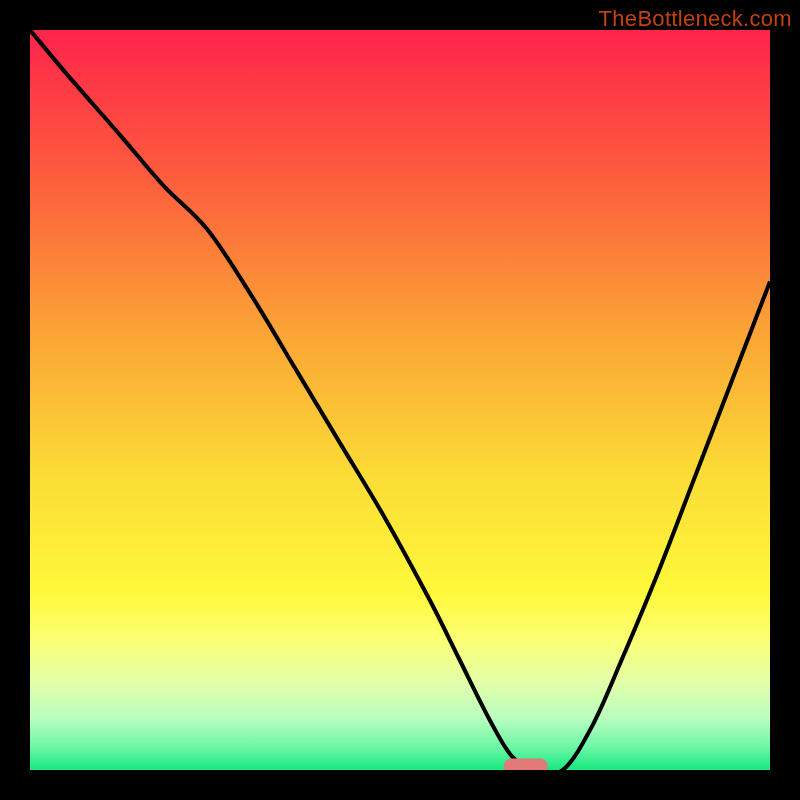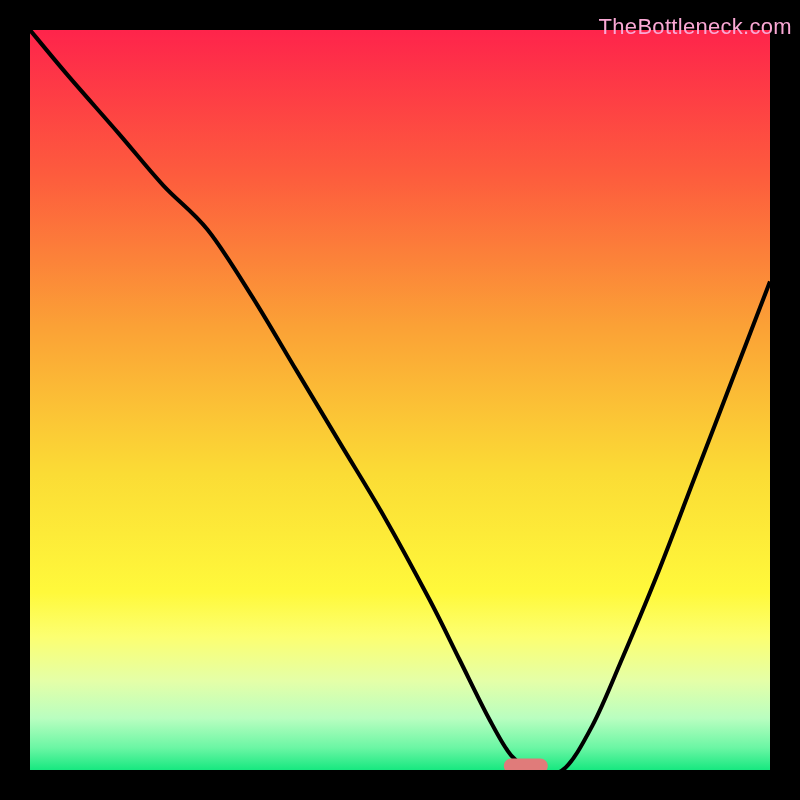--- a/index.html
+++ b/index.html
@@ -12,23 +12,23 @@
     font-family: Arial, Helvetica, sans-serif;
   }
   .frame {
     position: relative;
     width: 800px;
     height: 800px;
     background: #000;
   }
   .watermark {
     position: absolute;
-    top: 14px;
+    top: 6px;
     right: 8px;
-    color: #f9a8d4;
+    color: #c2410c;
     font-size: 22px;
     font-weight: 500;
     letter-spacing: 0.3px;
     z-index: 10;
   }
   .plot-area {
     position: absolute;
     left: 30px;
     top: 30px;
     width: 740px;

